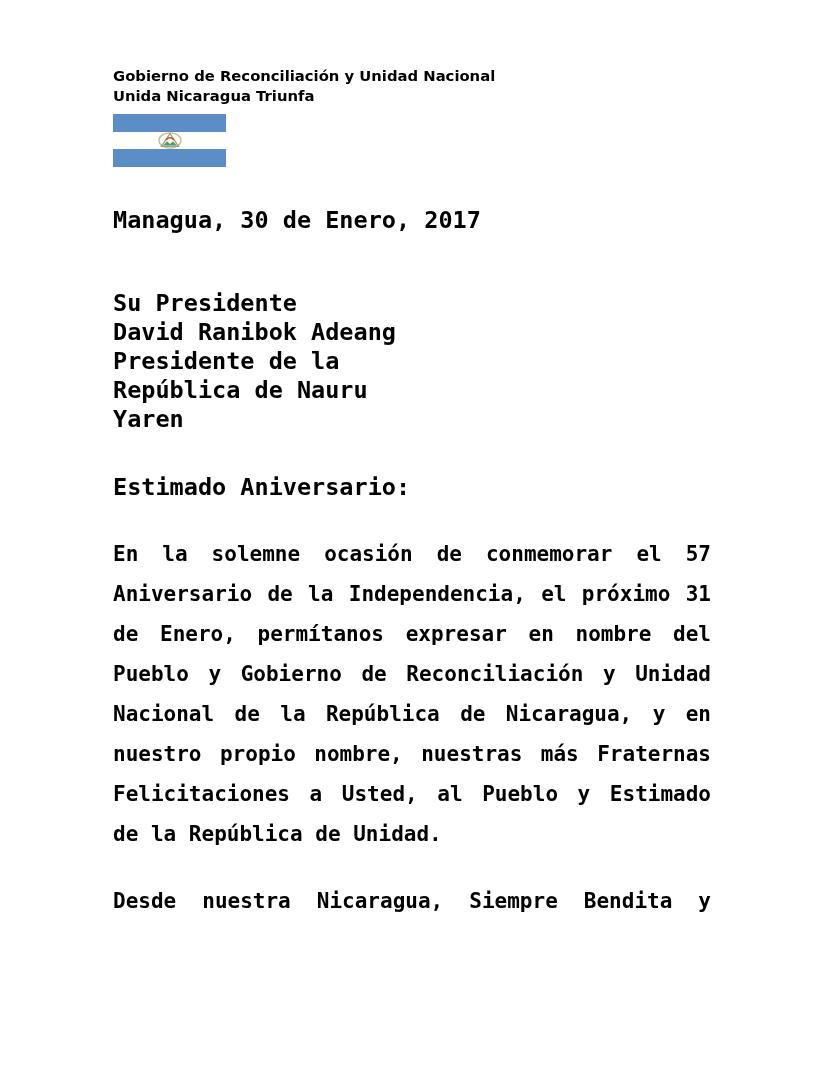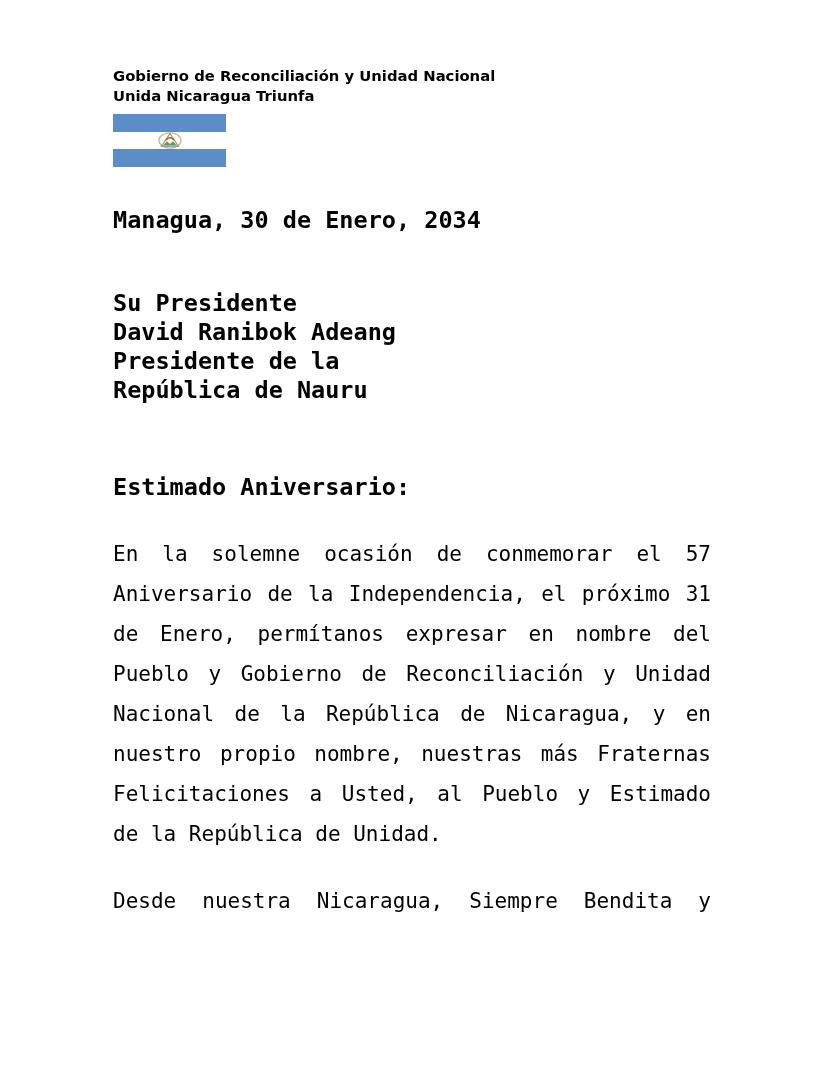--- a/index.html
+++ b/index.html
@@ -45,21 +45,21 @@
   
   .mono-lg {
     font-family: "DejaVu Sans Mono", monospace;
     font-weight: 700;
     font-size: 23.5px;
     line-height: 29px;
     white-space: pre;
   }
   .mono-body {
     font-family: "DejaVu Sans Mono", monospace;
-    font-weight: 400;
+    font-weight: 700;
     font-size: 21px;
     line-height: 40px;
   }
 
   .date-line     { position: absolute; left: 113px; top: 206px; }
   .recipient     { position: absolute; left: 113px; top: 289px; }
   .salutation    { position: absolute; left: 113px; top: 473px; }
   .para-1        { position: absolute; left: 113px; top: 534px; width: 598px; }
   .para-2        { position: absolute; left: 113px; top: 881px; width: 598px; }
 
@@ -86,23 +86,23 @@
         <ellipse id="em-ring" cx="13" cy="8.5" rx="11" ry="7.6" fill="none" stroke="#cdbd85" stroke-width="1.4"></ellipse>
         <path id="em-tri" d="M13 1.5 L21.5 14.5 L4.5 14.5 Z" fill="#fdfdf8" stroke="#9a9a66" stroke-width="1.2"></path>
         <path id="em-arc" d="M9.2 8.2 A4.2 4.2 0 0 1 16.8 8.2" fill="none" stroke="#c95536" stroke-width="1.6"></path>
         <path id="em-mtn" d="M6.2 13.6 L10 9.2 L13 12 L16 9.2 L19.8 13.6 Z" fill="#55a055"></path>
         <rect id="em-water" x="6" y="13" width="14" height="1.5" fill="#8fb3d9"></rect>
       </svg>
     </div>
     <div class="stripe" id="stripe-bot" style="background: rgb(91, 141, 199);"></div>
   </div>
 
-  <div class="date-line mono-lg">Managua, 30 de Enero, 2034</div>
+  <div class="date-line mono-lg">Managua, 30 de Enero, 2017</div>
 
-  <div class="recipient mono-lg"><div class="tline">Su Presidente</div><div class="tline">David Ranibok Adeang</div><div class="tline">Presidente de la</div><div class="tline">República de Nauru</div></div>
+  <div class="recipient mono-lg"><div class="tline">Su Presidente</div><div class="tline">David Ranibok Adeang</div><div class="tline">Presidente de la</div><div class="tline">República de Nauru</div><div class="tline">Yaren</div></div>
 
   <div class="salutation mono-lg">Estimado Aniversario:</div>
 
   <div class="para-1 mono-body">
       <div class="tline stretch">En la solemne ocasión de conmemorar el 57</div>
       <div class="tline stretch">Aniversario de la Independencia, el próximo 31</div>
       <div class="tline stretch">de Enero, permítanos expresar en nombre del</div>
       <div class="tline stretch">Pueblo y Gobierno de Reconciliación y Unidad</div>
       <div class="tline stretch">Nacional de la República de Nicaragua, y en</div>
       <div class="tline stretch">nuestro propio nombre, nuestras más Fraternas</div>

